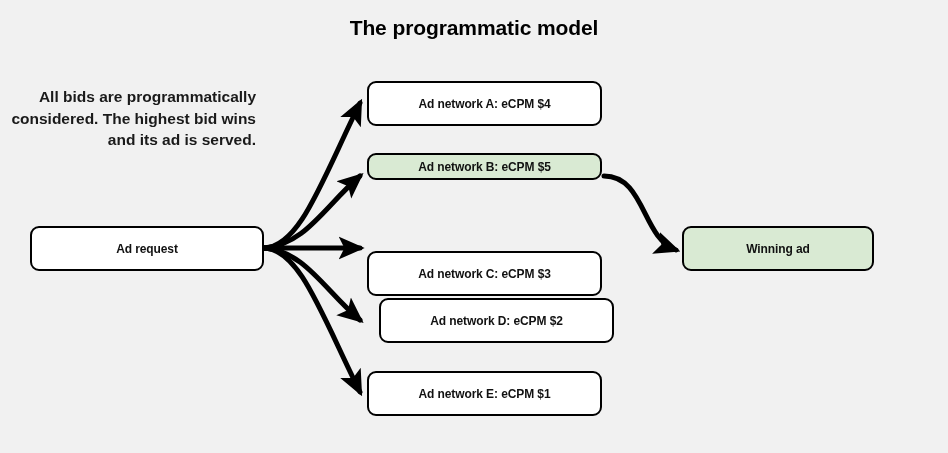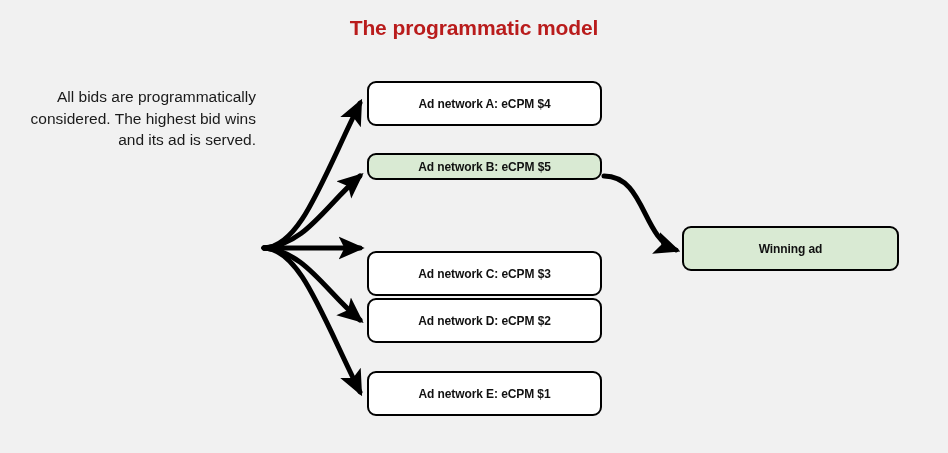--- a/index.html
+++ b/index.html
@@ -19,33 +19,33 @@
     height: 453px;
   }
   .diagram-title {
     position: absolute;
     left: 0;
     top: 16px;
     width: 948px;
     text-align: center;
     font-size: 21px;
     font-weight: bold;
-    color: #b91c1c;
+    color: #000000;
     letter-spacing: -0.1px;
   }
   .description {
     position: absolute;
     left: 8px;
     top: 86px;
     width: 248px;
     text-align: right;
     font-size: 15.5px;
     line-height: 21.5px;
     color: #1a1a1a;
-    font-weight: normal;
+    font-weight: bold;
   }
   .node {
     position: absolute;
     box-sizing: border-box;
     border: 2px solid #000000;
     border-radius: 9px;
     display: flex;
     align-items: center;
     justify-content: center;
     font-size: 12px;
@@ -83,38 +83,41 @@
 
     <path d="M 264 248 C 300 247 322 180 360 103" fill="none" stroke="#000000" stroke-width="5" stroke-linecap="round" marker-end="url(#ah)"></path>
     <path d="M 264 248 C 305 245 325 206 360 176" fill="none" stroke="#000000" stroke-width="5" stroke-linecap="round" marker-end="url(#ah)"></path>
     <path d="M 264 248 L 360 248" fill="none" stroke="#000000" stroke-width="5" stroke-linecap="round" marker-end="url(#ah)"></path>
     <path d="M 264 248 C 305 251 325 291 360 320" fill="none" stroke="#000000" stroke-width="5" stroke-linecap="round" marker-end="url(#ah)"></path>
     <path d="M 264 248 C 300 249 322 316 360 392" fill="none" stroke="#000000" stroke-width="5" stroke-linecap="round" marker-end="url(#ah)"></path>
 
     <path d="M 604 176 C 645 176 642 238 676 250" fill="none" stroke="#000000" stroke-width="5" stroke-linecap="round" marker-end="url(#ah)"></path>
   </svg>
 
+  <div class="node fill-white" style="left:30px; top:226px; width:234px; height:45px;">
+    <span>Ad request</span>
+  </div>
 
   <div class="node fill-white" style="left:367px; top:81px; width:235px; height:45px;">
     <span>Ad network A: eCPM $4</span>
   </div>
 
   <div class="node fill-green" style="left:367px; top:153px; width:235px; height:27px;">
     <span>Ad network B: eCPM $5</span>
   </div>
 
   <div class="node fill-white" style="left:367px; top:226px; width:235px; height:45px;margin-top:25px;">
     <span>Ad network C: eCPM $3</span>
   </div>
 
-  <div class="node fill-white" style="left:367px; top:298px; width:235px; height:45px;">
+  <div class="node fill-white" style="left:379px; top:298px; width:235px; height:45px;">
     <span>Ad network D: eCPM $2</span>
   </div>
 
   <div class="node fill-white" style="left:367px; top:371px; width:235px; height:45px;align-items:center;">
     <span>Ad network E: eCPM $1</span>
   </div>
 
-  <div class="node fill-green" style="left:682px; top:226px; width:217px; height:45px;">
+  <div class="node fill-green" style="left:682px; top:226px; width:192px; height:45px;">
     <span>Winning ad</span>
   </div>
 
 </div>
 
 </body></html>

